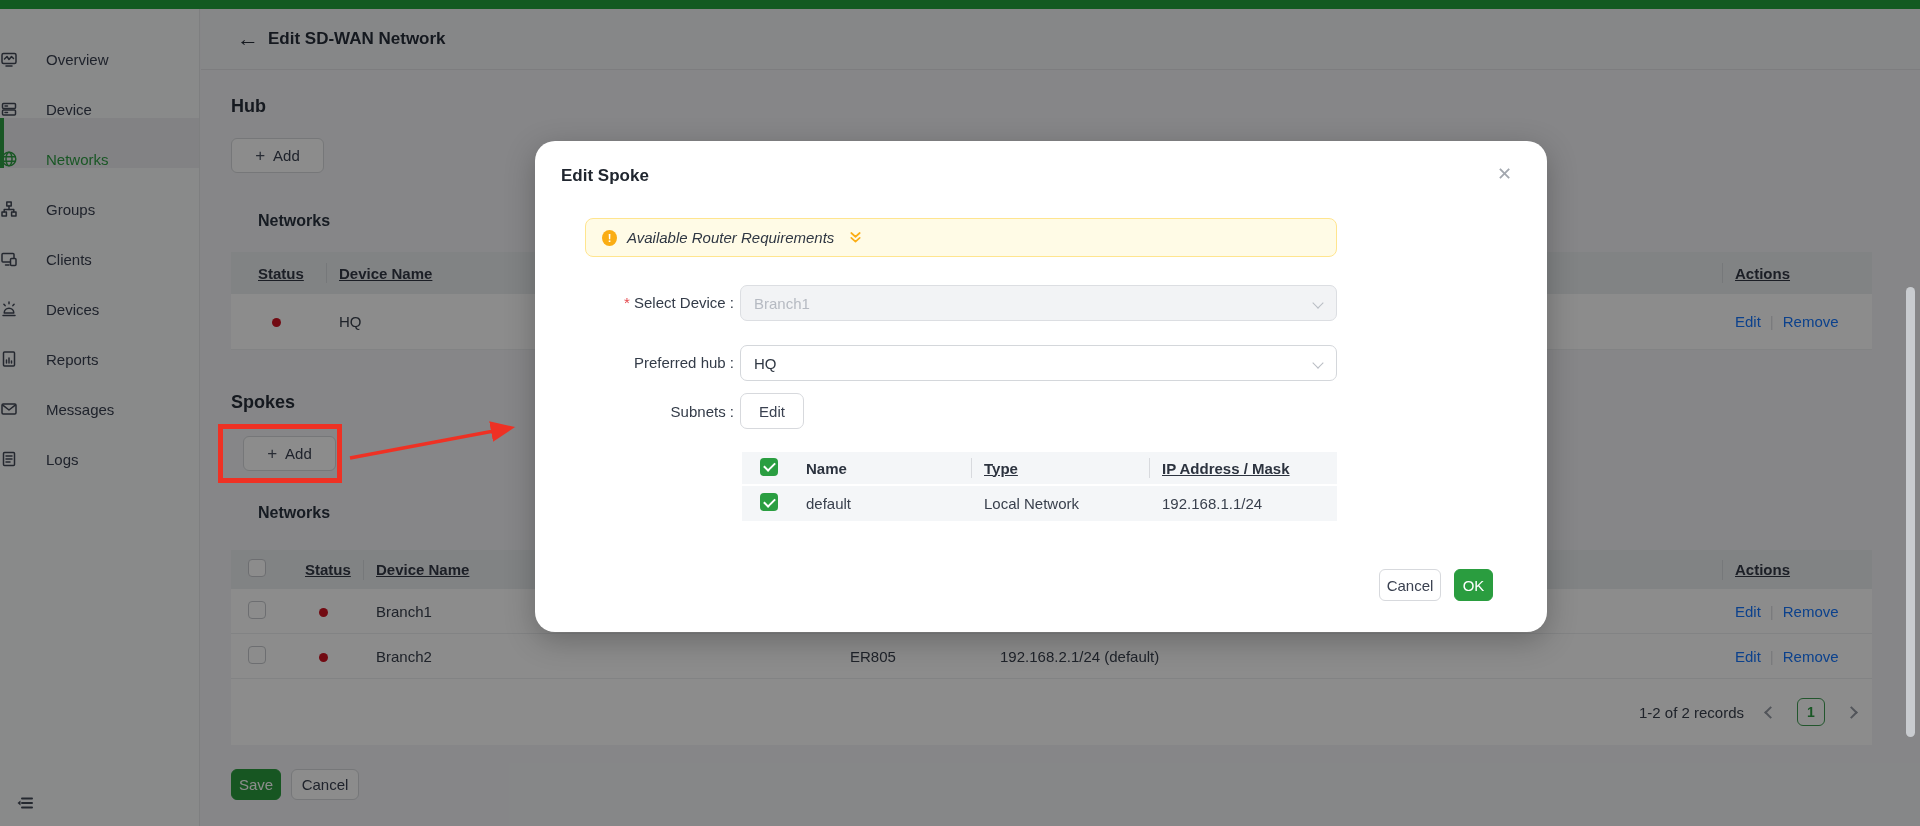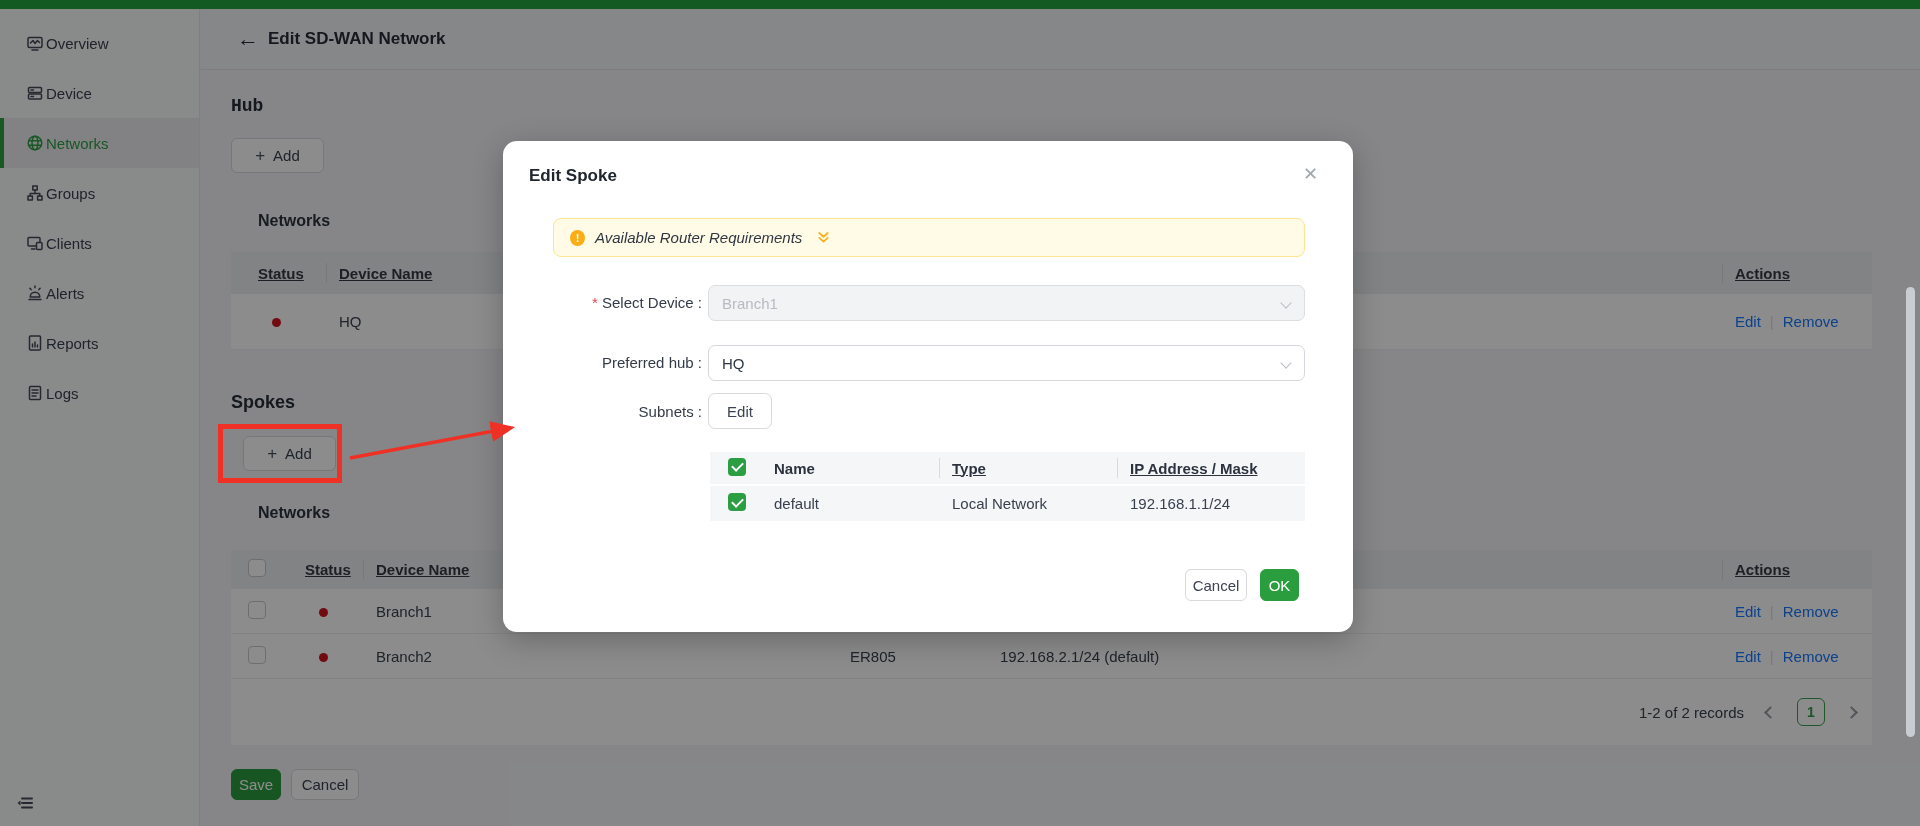--- a/index.html
+++ b/index.html
@@ -6,21 +6,21 @@
   html,body { width:1920px; height:826px; }
   body { font-family:"Liberation Sans", sans-serif; color:#353c48; overflow:hidden; background:#f4f5f7; }
   .screen { position:relative; width:1920px; height:826px; overflow:hidden; background:#f4f5f7; }
 
   
   .topbar { position:absolute; left:0; top:0; width:100%; height:9px; background:#21a53d; z-index:1; }
 
   
   .sidebar { position:absolute; left:0; top:9px; width:200px; bottom:0; background:#fafbfc; border-right:1px solid #e6e7ea; z-index:1; }
   .nav { padding-top:9px; }
-  .nav-item { position:relative; display:flex; align-items:center; gap:2px; height:50px; padding-left:26px; font-size:15px; color:#3a4150; cursor:pointer; }
+  .nav-item { position:relative; display:flex; align-items:flex-end; gap:28px; height:50px; font-size:15px; color:#3a4150; cursor:pointer; }
   .nav-item .ic { width:18px; height:18px; flex:0 0 18px; }
   .nav-item .ic svg { display:block; }
   .nav-item.active { background:#ededf0; color:#2f9e44; }
   .nav-item.active::before { content:""; position:absolute; left:0; top:0; bottom:0; width:4px; background:#2f9e44; }
   .collapse { position:absolute; left:15px; bottom:11px; width:22px; height:22px; cursor:pointer; }
 
   
   .content { position:absolute; left:201px; top:9px; right:0; bottom:0; z-index:1; }
   .page-header { position:absolute; left:0; top:0; right:0; height:61px; background:#f5f6f8; border-bottom:1px solid #e3e4e8; display:flex; align-items:center; padding-left:36px; gap:9px; }
   .back { font-size:22px; color:#272e3a; line-height:1; cursor:pointer; font-weight:700; }
@@ -62,21 +62,21 @@
   .save-btn { width:50px; height:31px; background:#2a9d3f; border:1px solid #2a9d3f; color:#fff; border-radius:6px; font-size:15px; display:flex; align-items:center; justify-content:center; cursor:pointer; }
   .cancel-btn { width:68px; height:31px; }
 
   
   .overlay { position:absolute; inset:0; background:rgba(0,0,0,0.45); z-index:10; }
 
   
   .scroll-thumb { position:absolute; left:1906px; top:287px; width:9px; height:450px; border-radius:5px; background:#c9ccd0; z-index:12; cursor:pointer; }
 
   
-  .modal { position:absolute; left:503px; top:141px; width:850px; height:491px; background:#fff; border-radius:14px; box-shadow:0 8px 30px rgba(0,0,0,0.25); z-index:20; }
+  .modal { position:absolute; left:535px; top:141px; width:1012px; height:491px; background:#fff; border-radius:20px; box-shadow:0 8px 30px rgba(0,0,0,0.25); z-index:20; }
   .m-title { position:absolute; left:26px; top:25px; font-size:17px; font-weight:700; color:#20262f; }
   .m-close { position:absolute; right:35px; top:24px; font-size:18px; color:#a2a7ae; cursor:pointer; line-height:1; }
   .banner { position:absolute; left:50px; top:77px; width:752px; height:39px; background:#fffbe6; border:1px solid #ffe58f; border-radius:8px; display:flex; align-items:center; padding-left:16px; gap:10px; }
   .warn-ic { width:15px; height:16px; border-radius:50%; background:#faad14; color:#fff; font-size:11px; font-weight:700; display:flex; align-items:center; justify-content:center; }
   .banner-text { font-size:15px; color:#2f3743;font-style:italic; }
   .m-label { position:absolute; width:199px; text-align:right; font-size:15px; color:#333b48; }
   .req { color:#e5484d; margin-right:4px; }
   .m-input { position:absolute; left:205px; width:597px; height:36px; border:1px solid #d4d7db; border-radius:7px; background:#fff; display:flex; align-items:center; padding-left:13px; font-size:15px; color:#2f3743; cursor:pointer; }
   .m-input.disabled { background:#f2f3f5; border-color:#dcdee2; color:#b6bac2; cursor:not-allowed; }
   .dd-chev { position:absolute; right:14px; top:13px; width:8px; height:8px; border-right:1.6px solid #b9bdc4; border-bottom:1.6px solid #b9bdc4; transform:rotate(45deg); }
@@ -164,32 +164,41 @@
       <div class="nav-item">
         <span class="ic">
             <svg class="icon" width="18" height="18" viewBox="0 0 18 18">
               <path d="M4.2,13 a4.8,4.8 0 0 1 9.6,0 Z"></path>
               <line x1="3" y1="15.5" x2="15" y2="15.5"></line>
               <line x1="9" y1="2" x2="9" y2="3.8"></line>
               <line x1="3.9" y1="4.3" x2="5.1" y2="5.6"></line>
               <line x1="14.1" y1="4.3" x2="12.9" y2="5.6"></line>
             </svg>
           </span>
-        <span>Alerts</span>
+        <span>Devices</span>
       </div>
       <div class="nav-item">
         <span class="ic">
             <svg class="icon" width="18" height="18" viewBox="0 0 18 18">
               <rect x="3.5" y="2" width="11" height="14" rx="1"></rect>
               <line x1="6.5" y1="13" x2="6.5" y2="10"></line>
               <line x1="9" y1="13" x2="9" y2="8"></line>
               <line x1="11.5" y1="13" x2="11.5" y2="11"></line>
             </svg>
           </span>
         <span>Reports</span>
+      </div>
+      <div class="nav-item">
+        <span class="ic">
+            <svg class="icon" width="18" height="18" viewBox="0 0 18 18">
+              <rect x="2" y="4" width="14" height="10" rx="1.2"></rect>
+              <polyline points="2.8,5.2 9,10 15.2,5.2"></polyline>
+            </svg>
+          </span>
+        <span>Messages</span>
       </div>
       <div class="nav-item">
         <span class="ic">
             <svg class="icon" width="18" height="18" viewBox="0 0 18 18">
               <rect x="3.5" y="2.5" width="11" height="13" rx="1"></rect>
               <line x1="6" y1="6" x2="12" y2="6"></line>
               <line x1="6" y1="9" x2="12" y2="9"></line>
               <line x1="6" y1="12" x2="10" y2="12"></line>
             </svg>
           </span>
@@ -207,21 +216,21 @@
   </aside>
 
   <main class="content">
     <header class="page-header">
       <span class="back">←</span>
       <h1 class="page-title">Edit SD-WAN Network</h1>
     </header>
 
     <div class="body">
 
-      <div class="section-title" style="left:30px; top:26px;font-family:Liberation Mono, monospace;">Hub</div>
+      <div class="section-title" style="left:30px; top:26px;">Hub</div>
 
       <button class="btn add-btn" style="left:30px; top:68px;">
         <span class="plus">+</span>
         <span>Add</span>
       </button>
 
       <div class="sub-title" style="left:57px; top:142px;">Networks</div>
 
       <div class="tbl hub" style="left:30px; top:182px;">
         <div class="thead hub-grid">

